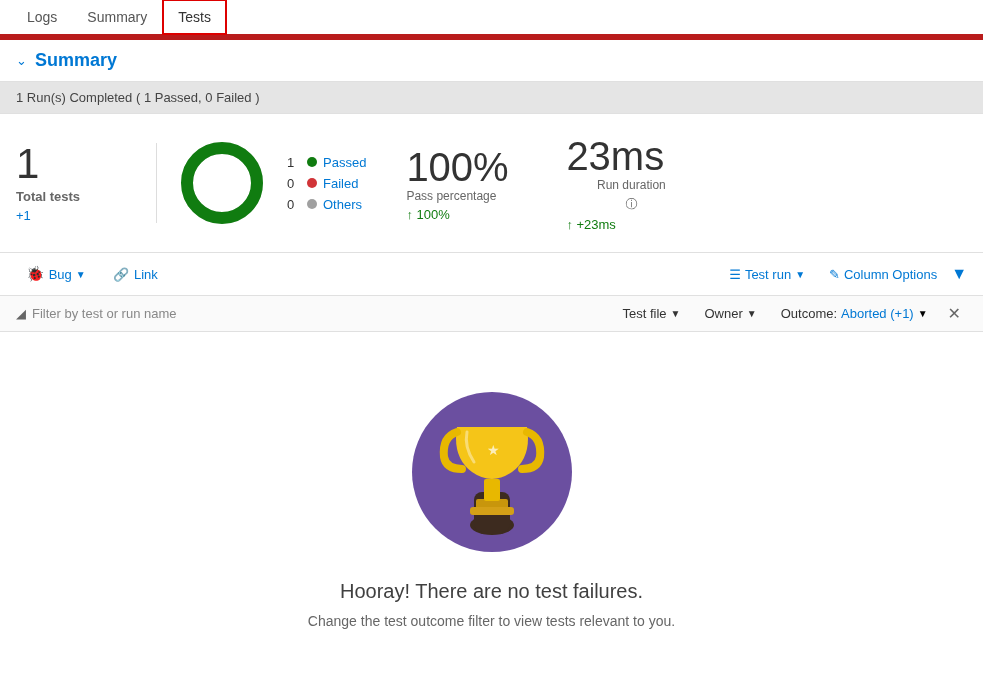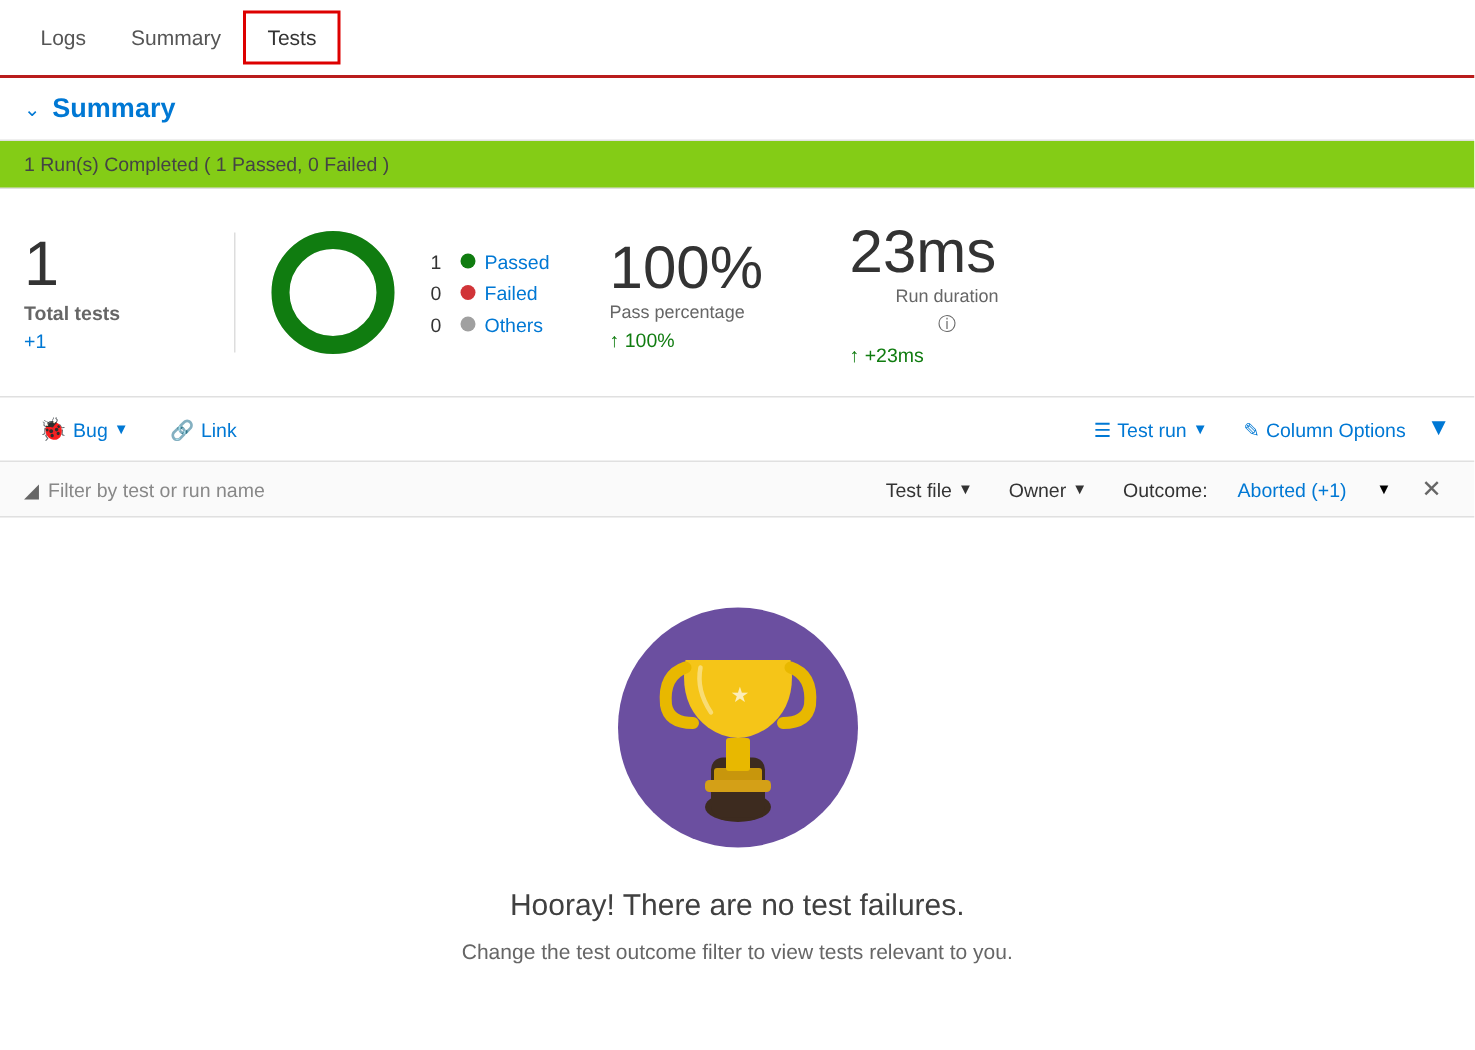--- a/index.html
+++ b/index.html
@@ -1,29 +1,29 @@
 <!DOCTYPE html>
 <html><head>
   <meta charset="utf-8">
   <style>
     * { box-sizing: border-box; margin: 0; padding: 0; }
     body { font-family: 'Segoe UI', Arial, sans-serif; font-size: 14px; color: #333; background: #fff; width: 983px; min-height: 700px; overflow-x: hidden; }
 
     
-    .top-tabs { display: flex; align-items: center; border-bottom: 2px solid #b91c1c; padding: 0 12px; height: 52px; }
+    .top-tabs { display: flex; align-items: center; border-bottom: 6px solid #b91c1c; padding: 0 12px; height: 40px; }
     .top-tab { padding: 8px 14px; cursor: pointer; color: #555; font-size: 14px; border: 1px solid transparent; }
     .top-tab.active { color: #333; border: 2px solid #d00; font-weight: 500; background: #fff; }
 
     
     .summary-header { display: flex; align-items: center; padding: 10px 16px; background: #fff; border-bottom: 1px solid #e0e0e0; }
     .summary-header .chevron { color: #0078d4; margin-right: 8px; font-size: 13px; }
     .summary-header .title { font-size: 18px; font-weight: 600; color: #0078d4; }
 
     
-    .run-info-bar { background: #84cc16; padding: 8px 16px; font-size: 13px; color: #444; border-bottom: 1px solid #e0e0e0; }
+    .run-info-bar { background: #e5e5e5; padding: 8px 16px; font-size: 13px; color: #444; border-bottom: 1px solid #e0e0e0; }
 
     
     .stats-row { display: flex; align-items: center; padding: 20px 16px; border-bottom: 1px solid #e0e0e0; gap: 0; }
 
     .stat-total { min-width: 120px; }
     .stat-total .big-num { font-size: 42px; font-weight: 300; color: #333; line-height: 1; }
     .stat-total .label { font-size: 13px; color: #666; margin-top: 4px; font-weight: bold; }
     .stat-total .delta { font-size: 13px; color: #0078d4; margin-top: 4px; }
 
     .divider-v { width: 1px; background: #ddd; height: 80px; margin: 0 20px; }
@@ -51,21 +51,21 @@
     .toolbar-right { display: flex; align-items: center; gap: 4px; }
     .toolbar-btn { display: flex; align-items: center; gap: 4px; padding: 4px 10px; border: none; background: transparent; cursor: pointer; color: #0078d4; font-size: 13px; border-radius: 2px; }
     .icon-sym { font-size: 15px; }
     .filter-icon { color: #0078d4; font-size: 16px; }
 
     
     .filter-bar { display: flex; align-items: center; padding: 6px 16px; border-bottom: 1px solid #e0e0e0; background: #fafafa; gap: 8px; }
     .filter-input { display: flex; align-items: center; gap: 6px; flex: 1; color: #888; font-size: 13px; cursor: text; }
     .filter-dropdowns { display: flex; align-items: center; gap: 4px; }
     .filter-dropdown { display: flex; align-items: center; gap: 4px; padding: 4px 10px; border: none; background: transparent; cursor: pointer; color: #333; font-size: 13px; border-radius: 2px; }
-    .outcome-dropdown { display: flex; align-items: center; gap: 20px; padding: 4px 10px; border: none; background: transparent; cursor: pointer; font-size: 13px; border-radius: 2px; }
+    .outcome-dropdown { display: flex; align-items: center; gap: 4px; padding: 4px 10px; border: none; background: transparent; cursor: pointer; font-size: 13px; border-radius: 2px; }
     .outcome-label { color: #333; }
     .outcome-value { color: #0078d4; }
     .close-btn { background: transparent; border: none; cursor: pointer; font-size: 16px; color: #666; padding: 2px 6px; }
 
     
     .empty-state { display: flex; flex-direction: column; align-items: center; justify-content: center; padding: 60px 20px 40px; }
 
     
     .trophy-circle { width: 160px; height: 160px; border-radius: 50%; background: #6b4fa0; display: flex; align-items: center; justify-content: center; margin-bottom: 28px; position: relative; overflow: hidden; }
 

